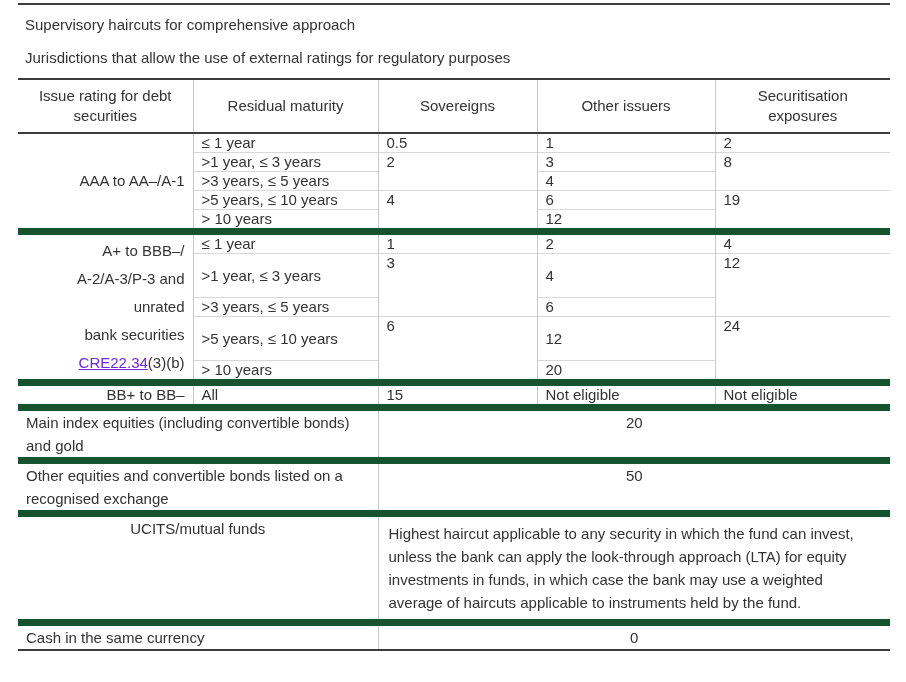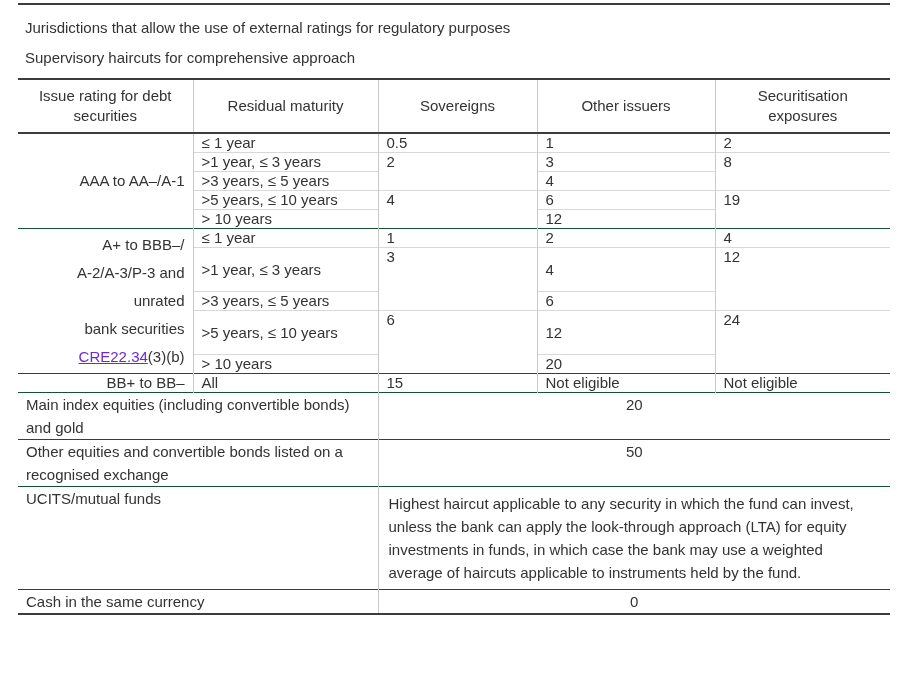--- a/index.html
+++ b/index.html
@@ -57,47 +57,47 @@
   }
   thead th.first { border-left: none; }
 
   tbody td {
     border-top: 1px solid #d8d8d8;
     border-left: 1px solid #c9c9c9;
     padding: 0 8px;
     line-height: 18px;
     vertical-align: middle;
   }
-  tbody tr.r-group > td { border-top: 1px solid #14532d; }
+  tbody tr.r-group > td { border-top: 7px solid #14532d; }
   tbody td.colstart { border-left: none; }
 
   td.mat { text-align: left; }
   td.val { }
   td.vtop { vertical-align: top; }
   td.rating { text-align: right; vertical-align: middle; }
   td.rating-multi { line-height: 28px; padding-top: 2px; padding-bottom: 2px; }
   td.label { text-align: left; line-height: 23px; }
-  td.label-top { vertical-align: top; }
+  td.label-top { vertical-align: top; text-align: center; }
   td.bigval { text-align: center; vertical-align: top; line-height: 23px; }
   td.longtext { text-align: left; vertical-align: top; line-height: 23px; padding: 5px 10px; }
 
   a.doc-link {
     color: #6d28d9;
     text-decoration: underline;
   }
 </style>
 </head>
 <body>
 
 <div class="container">
 
   <div class="top-rule"></div>
 
+  <div class="caption first">Supervisory haircuts for comprehensive approach</div>
   <div class="caption second">Jurisdictions that allow the use of external ratings for regulatory purposes</div>
-  <div class="caption first">Supervisory haircuts for comprehensive approach</div>
 
   <table class="haircuts">
     <colgroup>
       <col class="c1">
         <col class="c2">
         <col class="c3">
         <col class="c4">
         <col class="c5">
     </colgroup>
     <thead>

